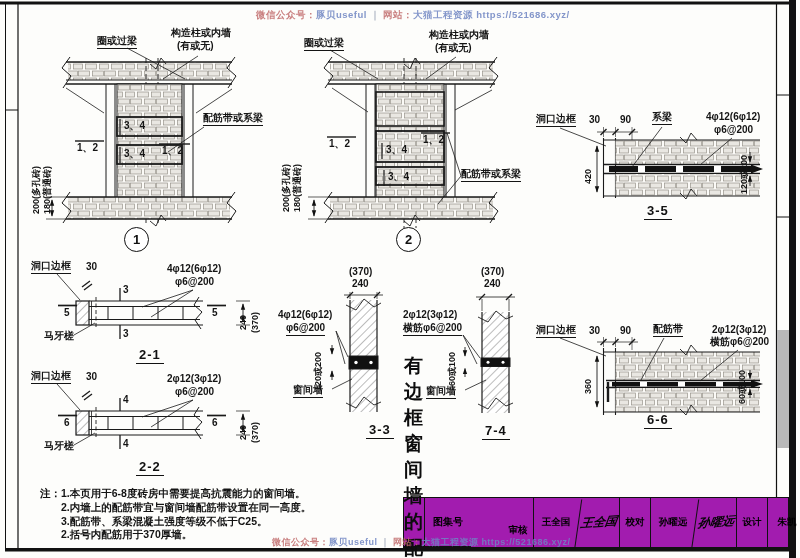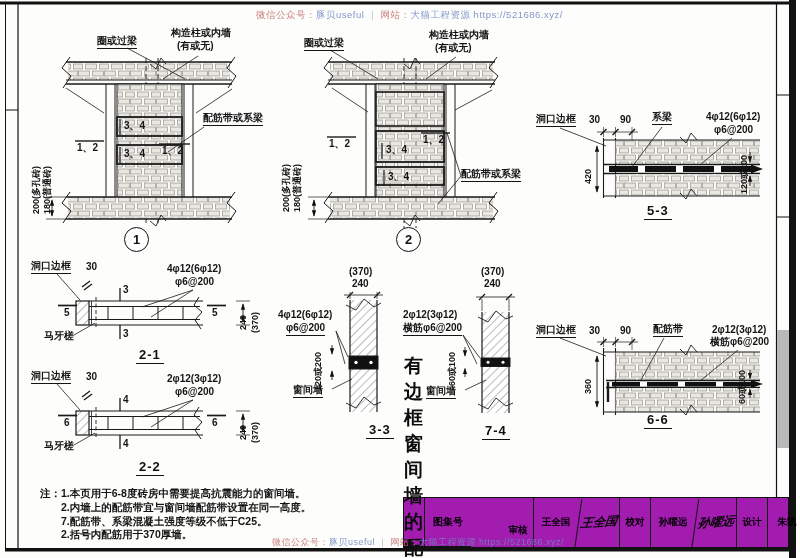--- a/index.html
+++ b/index.html
@@ -9,21 +9,21 @@
   .lbl{position:absolute;font-family:"Liberation Sans",sans-serif;font-size:10px;font-weight:600;
        color:#141414;white-space:nowrap;line-height:1.05;z-index:10;}
   .ul{border-bottom:1.3px solid #141414;padding-bottom:1px;}
   .vlbl{position:absolute;font-family:"Liberation Sans",sans-serif;font-size:9px;font-weight:600;
         color:#141414;white-space:nowrap;z-index:10;transform-origin:0 0;transform:rotate(-90deg);}
   .sect{position:absolute;font-size:13px;font-weight:700;letter-spacing:1px;color:#111;
         border-bottom:1.8px solid #111;padding:0 3px 1px;z-index:10;white-space:nowrap;}
   .circnum{position:absolute;width:23px;height:23px;border:1.5px solid #111;border-radius:50%;
         display:flex;align-items:center;justify-content:center;font-size:13px;font-weight:700;
         color:#111;z-index:10;background:#fff;}
-  .wm{position:absolute;font-size:9.5px;font-weight:400;letter-spacing:.5px;white-space:nowrap;
+  .wm{position:absolute;font-size:9.5px;font-weight:700;letter-spacing:.5px;white-space:nowrap;
         z-index:30;opacity:.85;}
   .wm .r{color:#c06a6a;} .wm .b{color:#6f85c2;} .wm .g{color:#9aa2b5;}
   
   #tblock{position:absolute;left:403px;top:497px;width:386px;height:51px;z-index:20;
         border:1.6px solid #111;box-sizing:border-box;background:#a21caf;display:flex;gap:32px;}
   #tbrow1{display:flex;flex:0 0 31px;border-bottom:1.6px solid #111;}
   #tbtitle{flex:1;display:flex;align-items:center;justify-content:center;
         font-size:19px;font-weight:700;letter-spacing:1px;color:#0d0d0d;}
   #tbatlas{width:46px;border-left:1.2px solid #111;display:flex;align-items:center;justify-content:center;
         font-size:10px;font-weight:600;}
@@ -352,21 +352,21 @@
 <div class="circnum" style="left:396px;top:227px;">2</div>
 
 <div class="lbl ul" style="left:536px;top:114px;">洞口边框</div>
 <div class="lbl" style="left:589px;top:115px;">30</div>
 <div class="lbl" style="left:620px;top:115px;">90</div>
 <div class="lbl ul" style="left:652px;top:112px;">系梁</div>
 <div class="lbl" style="left:706px;top:112px;">4φ12(6φ12)</div>
 <div class="lbl" style="left:714px;top:125px;">φ6@200</div>
 <div class="vlbl" style="left:583px;top:184px;">420</div>
 <div class="vlbl" style="left:738px;top:194px;">120或200</div>
-<div class="sect" style="left:644px;top:203px;">5-3</div>
+<div class="sect" style="left:644px;top:203px;">3-5</div>
 
 <div class="lbl ul" style="left:31px;top:261px;">洞口边框</div>
 <div class="lbl" style="left:86px;top:262px;">30</div>
 <div class="lbl" style="left:167px;top:264px;">4φ12(6φ12)</div>
 <div class="lbl" style="left:175px;top:277px;">φ6@200</div>
 <div class="lbl" style="left:123px;top:285px;">3</div>
 <div class="lbl" style="left:123px;top:329px;">3</div>
 <div class="lbl" style="left:64px;top:308px;">5</div>
 <div class="lbl" style="left:212px;top:308px;">5</div>
 <div class="lbl" style="left:44px;top:331px;">马牙槎</div>
@@ -409,21 +409,21 @@
 <div class="lbl ul" style="left:653px;top:324px;">配筋带</div>
 <div class="lbl" style="left:712px;top:325px;">2φ12(3φ12)</div>
 <div class="lbl" style="left:710px;top:337px;">横筋φ6@200</div>
 <div class="vlbl" style="left:583px;top:394px;">360</div>
 <div class="vlbl" style="left:736px;top:404px;">60或100</div>
 <div class="sect" style="left:644px;top:412px;">6-6</div>
 
 <div id="notes">
   <div><span>注：</span><span>1.本页用于6-8度砖房中需要提高抗震能力的窗间墙。</span></div>
   <div class="ind">2.内墙上的配筋带宜与窗间墙配筋带设置在同一高度。</div>
-  <div class="ind">7.配筋带、系梁混凝土强度等级不低于C25。</div>
+  <div class="ind">3.配筋带、系梁混凝土强度等级不低于C25。</div>
   <div class="ind">2.括号内配筋用于370厚墙。</div>
 </div>
 
 <div id="tblock">
   <div id="tbrow1">
     <div id="tbtitle">有边框窗间墙的配筋带及系梁</div>
     <div id="tbatlas">图集号</div>
   </div>
   <div id="tbrow2">
     <div class="c" style="width:30px;">审核</div>

